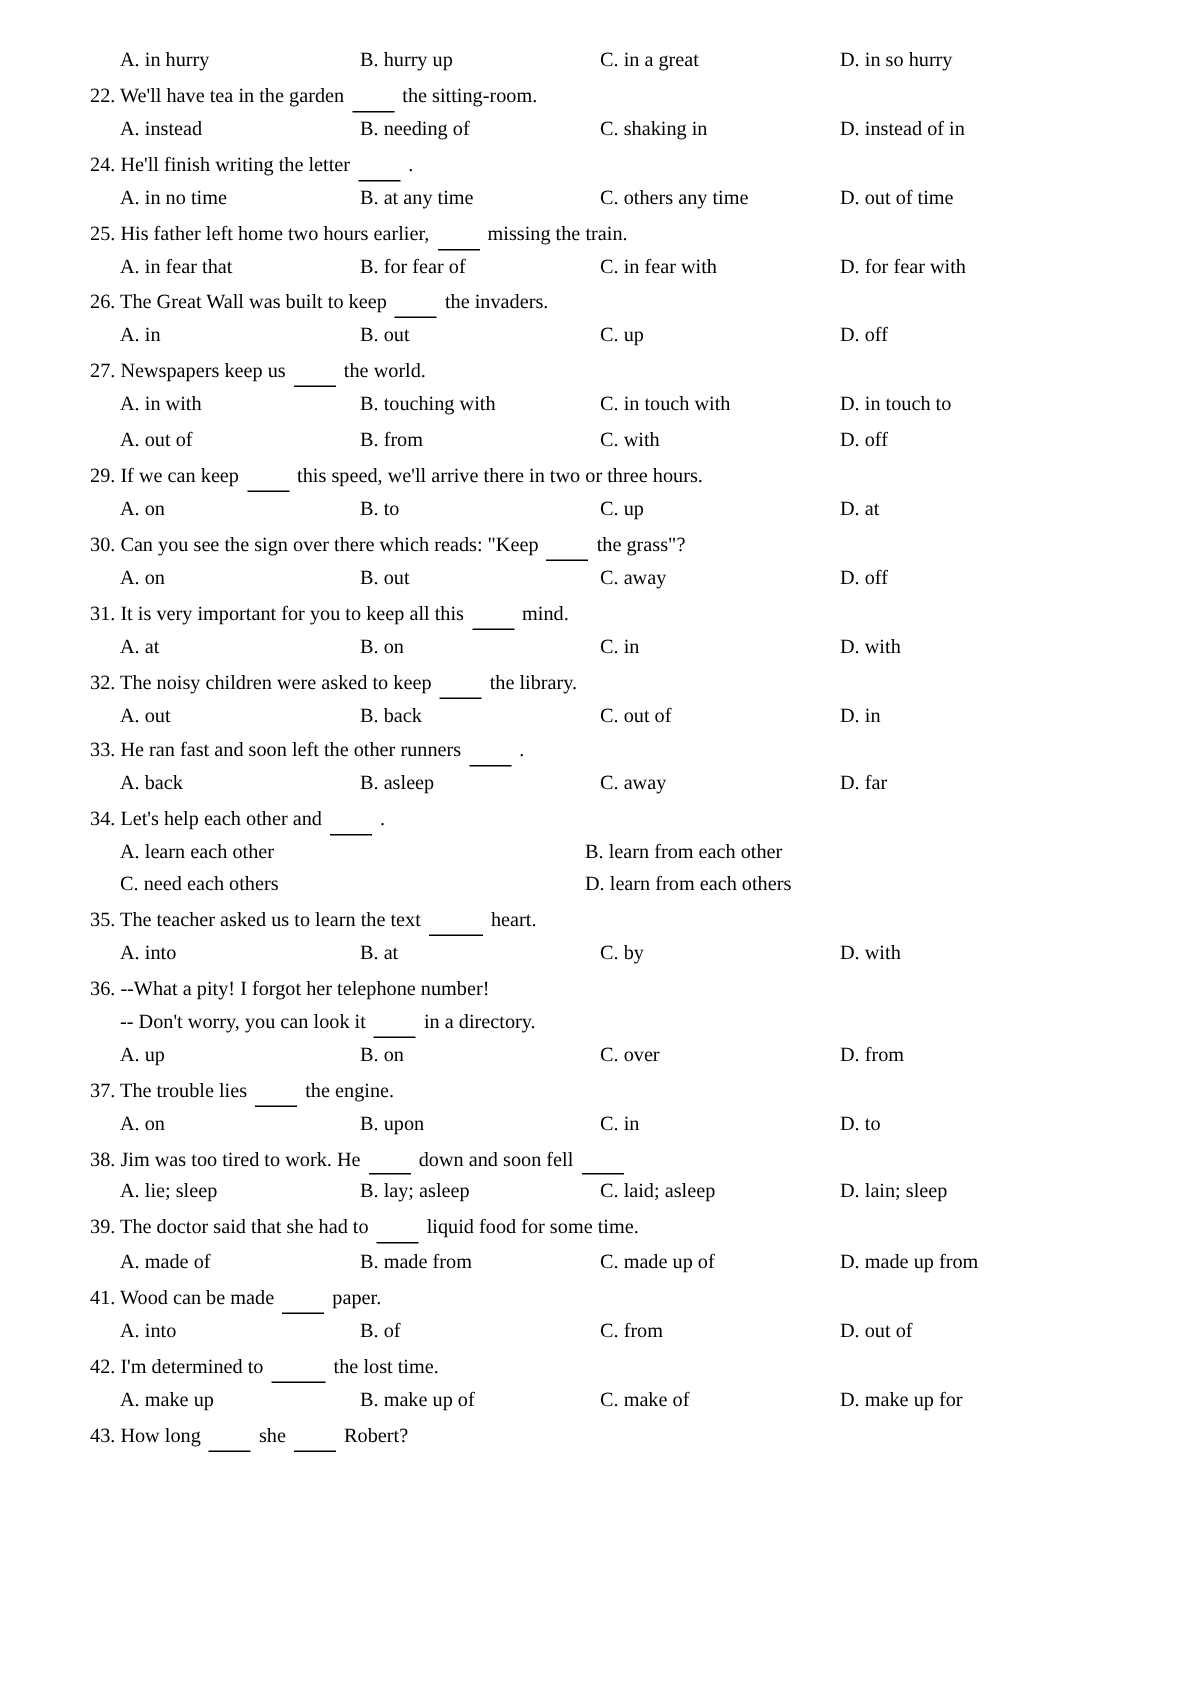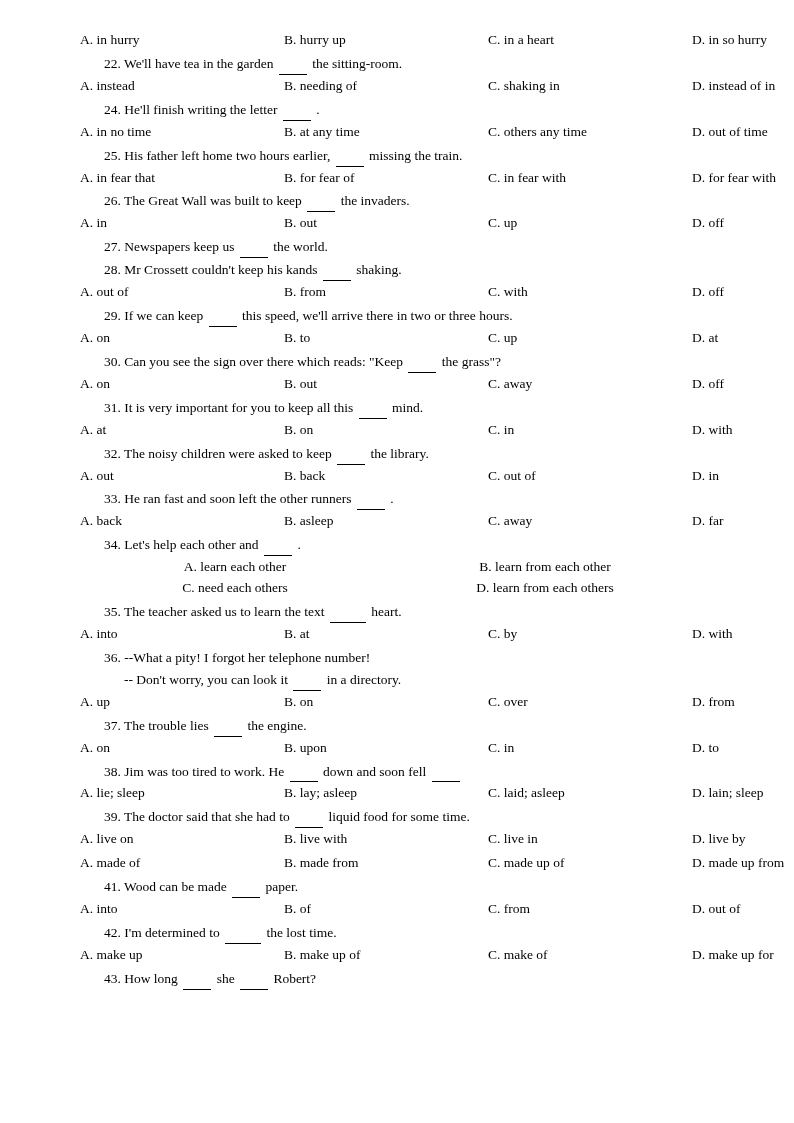--- a/index.html
+++ b/index.html
@@ -12,44 +12,41 @@
       width: 794px;
       min-height: 1123px;
     }
     .question-block {
       margin-bottom: 2px;
     }
     .question-line {
       display: block;
       margin-bottom: 1px;
       line-height: 1.55;
-      margin-left: 44px;
     }
     .options-line {
       display: flex;
       flex-direction: row;
       margin-bottom: 3px;
       line-height: 1.55;
       padding-left: 20px;
-      gap: 44px;
     }
     .options-line .opt {
       min-width: 160px;
       display: inline-block;
     }
     .options-line-two {
       display: flex;
       flex-direction: column;
       margin-bottom: 3px;
       padding-left: 20px;
       line-height: 1.55;
     }
     .options-line-two .opt-row {
       display: flex;
-      text-align: center;
     }
     .options-line-two .opt-row .opt {
       min-width: 310px;
       display: inline-block;
     }
     .blank {
       display: inline-block;
       border-bottom: 1px solid #000;
       min-width: 28px;
       margin: 0 2px;
@@ -57,21 +54,21 @@
     }
   </style>
 </head>
 <body>
 
 <div>
 
   <div class="options-line">
     <span class="opt">A. in hurry</span>
     <span class="opt">B. hurry up</span>
-    <span class="opt">C. in a heart</span>
+    <span class="opt">C. in a great</span>
     <span class="opt">D. in so hurry</span>
   </div>
 
   <div class="question-block">
     <span class="question-line">22. We'll have tea in the garden <span class="blank"></span> the sitting-room.</span>
     <div class="options-line">
       <span class="opt">A. instead</span>
       <span class="opt">B. needing of</span>
       <span class="opt">C. shaking in</span>
       <span class="opt">D. instead of in</span>
@@ -104,24 +101,29 @@
     <div class="options-line">
       <span class="opt">A. in</span>
       <span class="opt">B. out</span>
       <span class="opt">C. up</span>
       <span class="opt">D. off</span>
     </div>
   </div>
 
   <div class="question-block">
     <span class="question-line">27. Newspapers keep us <span class="blank"></span> the world.</span>
-  </div>
-
-  <div class="question-block">
-    <span class="question-line">28. Mr Crossett couldn't keep his kands <span class="blank"></span> shaking.</span>
+    <div class="options-line">
+      <span class="opt">A. in with</span>
+      <span class="opt">B. touching with</span>
+      <span class="opt">C. in touch with</span>
+      <span class="opt">D. in touch to</span>
+    </div>
+  </div>
+
+  <div class="question-block">
     <div class="options-line">
       <span class="opt">A. out of</span>
       <span class="opt">B. from</span>
       <span class="opt">C. with</span>
       <span class="opt">D. off</span>
     </div>
   </div>
 
   <div class="question-block">
     <span class="question-line">29. If we can keep <span class="blank"></span> this speed, we'll arrive there in two or three hours.</span>
@@ -223,26 +225,20 @@
     <div class="options-line">
       <span class="opt">A. lie; sleep</span>
       <span class="opt">B. lay; asleep</span>
       <span class="opt">C. laid; asleep</span>
       <span class="opt">D. lain; sleep</span>
     </div>
   </div>
 
   <div class="question-block">
     <span class="question-line">39. The doctor said that she had to <span class="blank"></span> liquid food for some time.</span>
-    <div class="options-line">
-      <span class="opt">A. live on</span>
-      <span class="opt">B. live with</span>
-      <span class="opt">C. live in</span>
-      <span class="opt">D. live by</span>
-    </div>
   </div>
 
   <div class="question-block">
     <div class="options-line">
       <span class="opt">A. made of</span>
       <span class="opt">B. made from</span>
       <span class="opt">C. made up of</span>
       <span class="opt">D. made up from</span>
     </div>
   </div>

